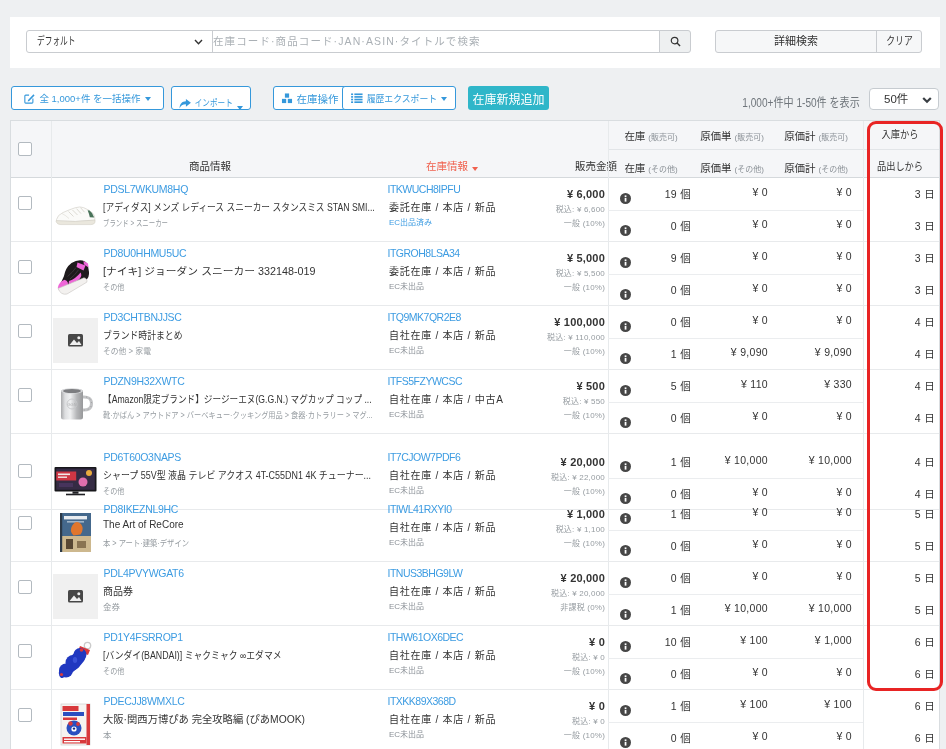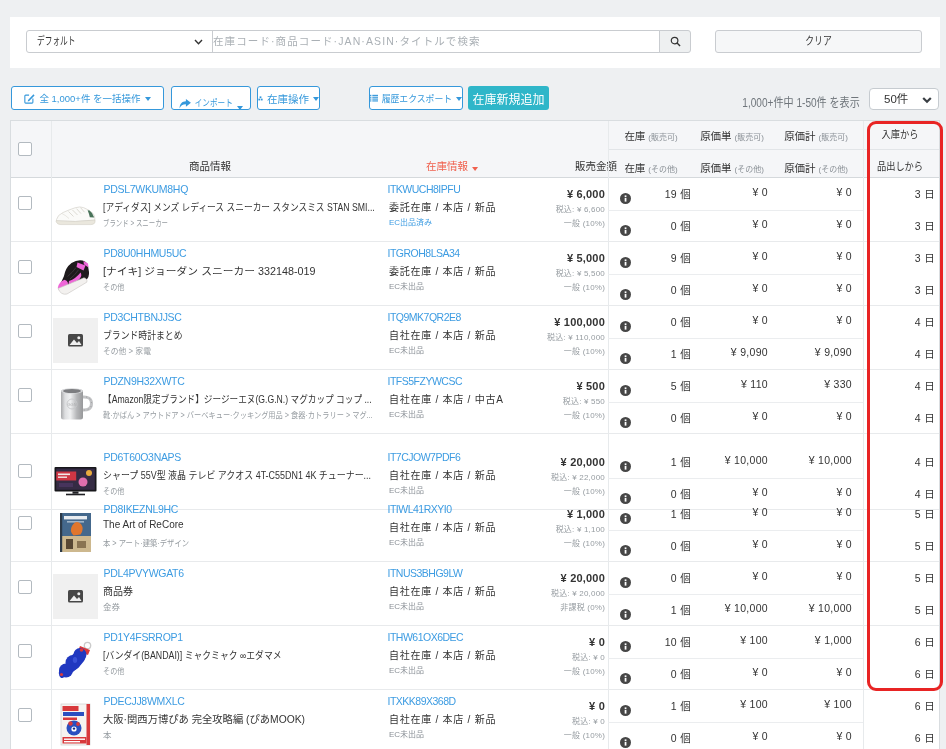--- a/index.html
+++ b/index.html
@@ -20,22 +20,22 @@
 #advgrp .c2{flex:1;text-align:center;line-height:21px;}
 #advgrp .c2 span{display:inline-block;transform:scaleX(0.8);}
 
 .btn{top:86px;height:24px;box-sizing:border-box;border:1px solid #3598db;border-radius:3px;background:#fff;
   color:#3598db;font-size:9.5px;display:flex;align-items:center;justify-content:center;white-space:nowrap;}
 .btn svg{margin-right:4px;}
 .caret{display:inline-block;width:0;height:0;border-left:3px solid transparent;border-right:3px solid transparent;
   border-top:4px solid #3598db;margin-left:4px;position:relative;top:1px;}
 #b1{left:11px;width:153px;}
 #b2{left:171px;width:80px;align-items:flex-end;}
-#b3{left:257px;width:63px;}
-#b4{left:369px;width:94px;}
+#b3{left:273px;width:83px;}
+#b4{left:342px;width:114px;}
 #b5{left:468px;top:86px;width:81px;height:24px;box-sizing:border-box;border-radius:3px;background:#2fb6c9;
   color:#fff;font-size:12px;display:flex;align-items:center;justify-content:center;}
 #cnt{top:93px;right:86px;font-size:12px;color:#6f757b;transform-origin:100% 50%;}
 #sel50{left:869px;top:88px;width:70px;height:22px;background:#fff;border:1px solid #c6cbd0;border-radius:4px;
   box-sizing:border-box;font-size:11.5px;line-height:20px;padding-left:14px;color:#333;}
 .chev{position:absolute;top:8px;}
 
 #tbl{left:10px;top:120px;width:930px;height:629px;background:#fff;border:1px solid #d9dde0;border-bottom:none;box-sizing:border-box;overflow:hidden;}
 #thead{position:absolute;left:0;top:0;width:928px;height:57px;background:#f5f6f8;border-bottom:1px solid #d5d9dc;box-sizing:border-box;}
 .hmain{font-size:10.5px;color:#333;}
@@ -77,20 +77,21 @@
     </svg>
 </div>
 <div class="abs" id="inp1">在庫コード·商品コード·JAN·ASIN·タイトルで検索</div>
 <div class="abs" id="sbtn">
   <svg width="11" height="11" viewBox="0 0 12 12">
       <circle cx="5" cy="5" r="3.6" fill="none" stroke="#333" stroke-width="1.3"></circle>
       <line x1="7.7" y1="7.7" x2="11" y2="11" stroke="#333" stroke-width="1.5"></line>
     </svg>
 </div>
 <div class="abs" id="advgrp">
+    <div class="c1">詳細検索</div>
     <div class="c2"><span>クリア</span></div>
   </div>
 
 <div class="abs btn" id="b1">
   <svg width="11" height="11" viewBox="0 0 13 13">
       <path d="M10.5 6.5 V11 a1 1 0 0 1 -1 1 H2 a1 1 0 0 1 -1 -1 V3.5 a1 1 0 0 1 1 -1 H6" fill="none" stroke="#3598db" stroke-width="1.3"></path>
       <path d="M4.8 8.4 L11.2 1.6 l1.3 1.3 L6.2 9.6 l-1.8 .5 z" fill="#3598db"></path>
     </svg>
   全 1,000+件 を一括操作<span class="caret"></span></div>
 <div class="abs btn" id="b2">

